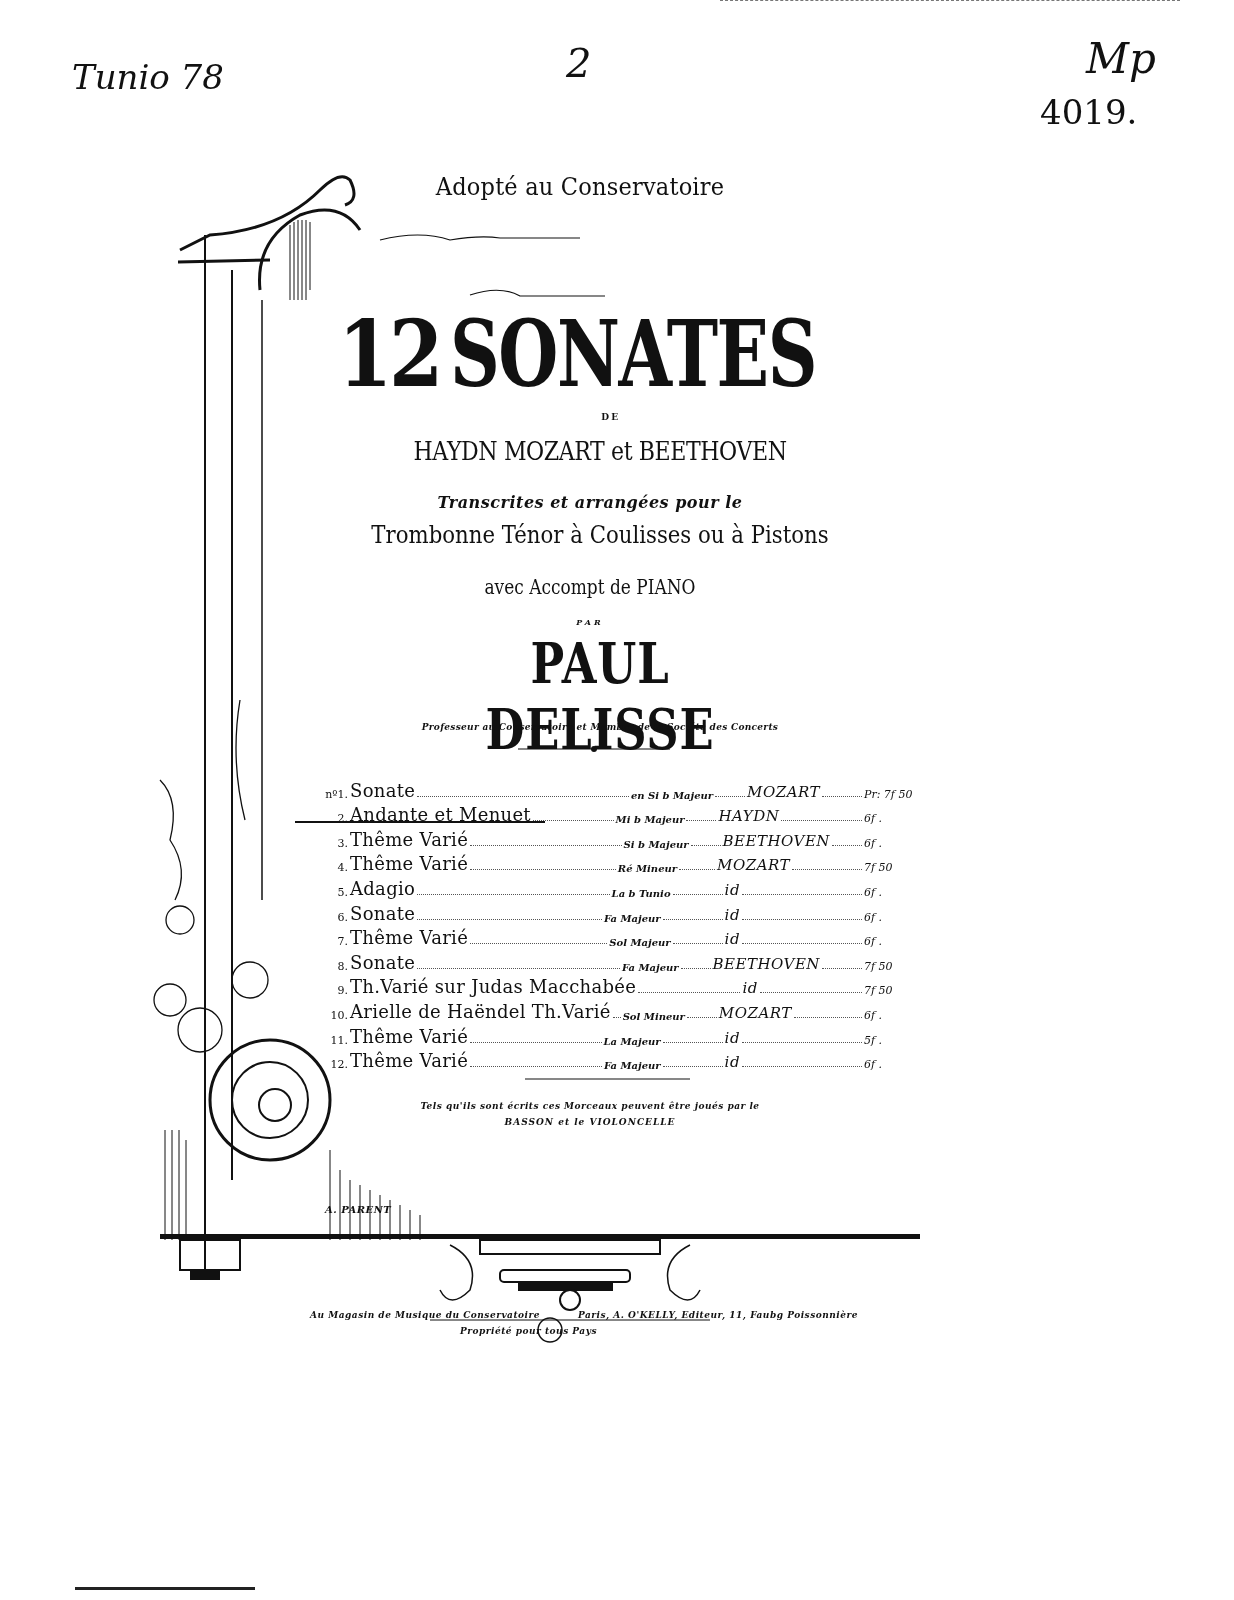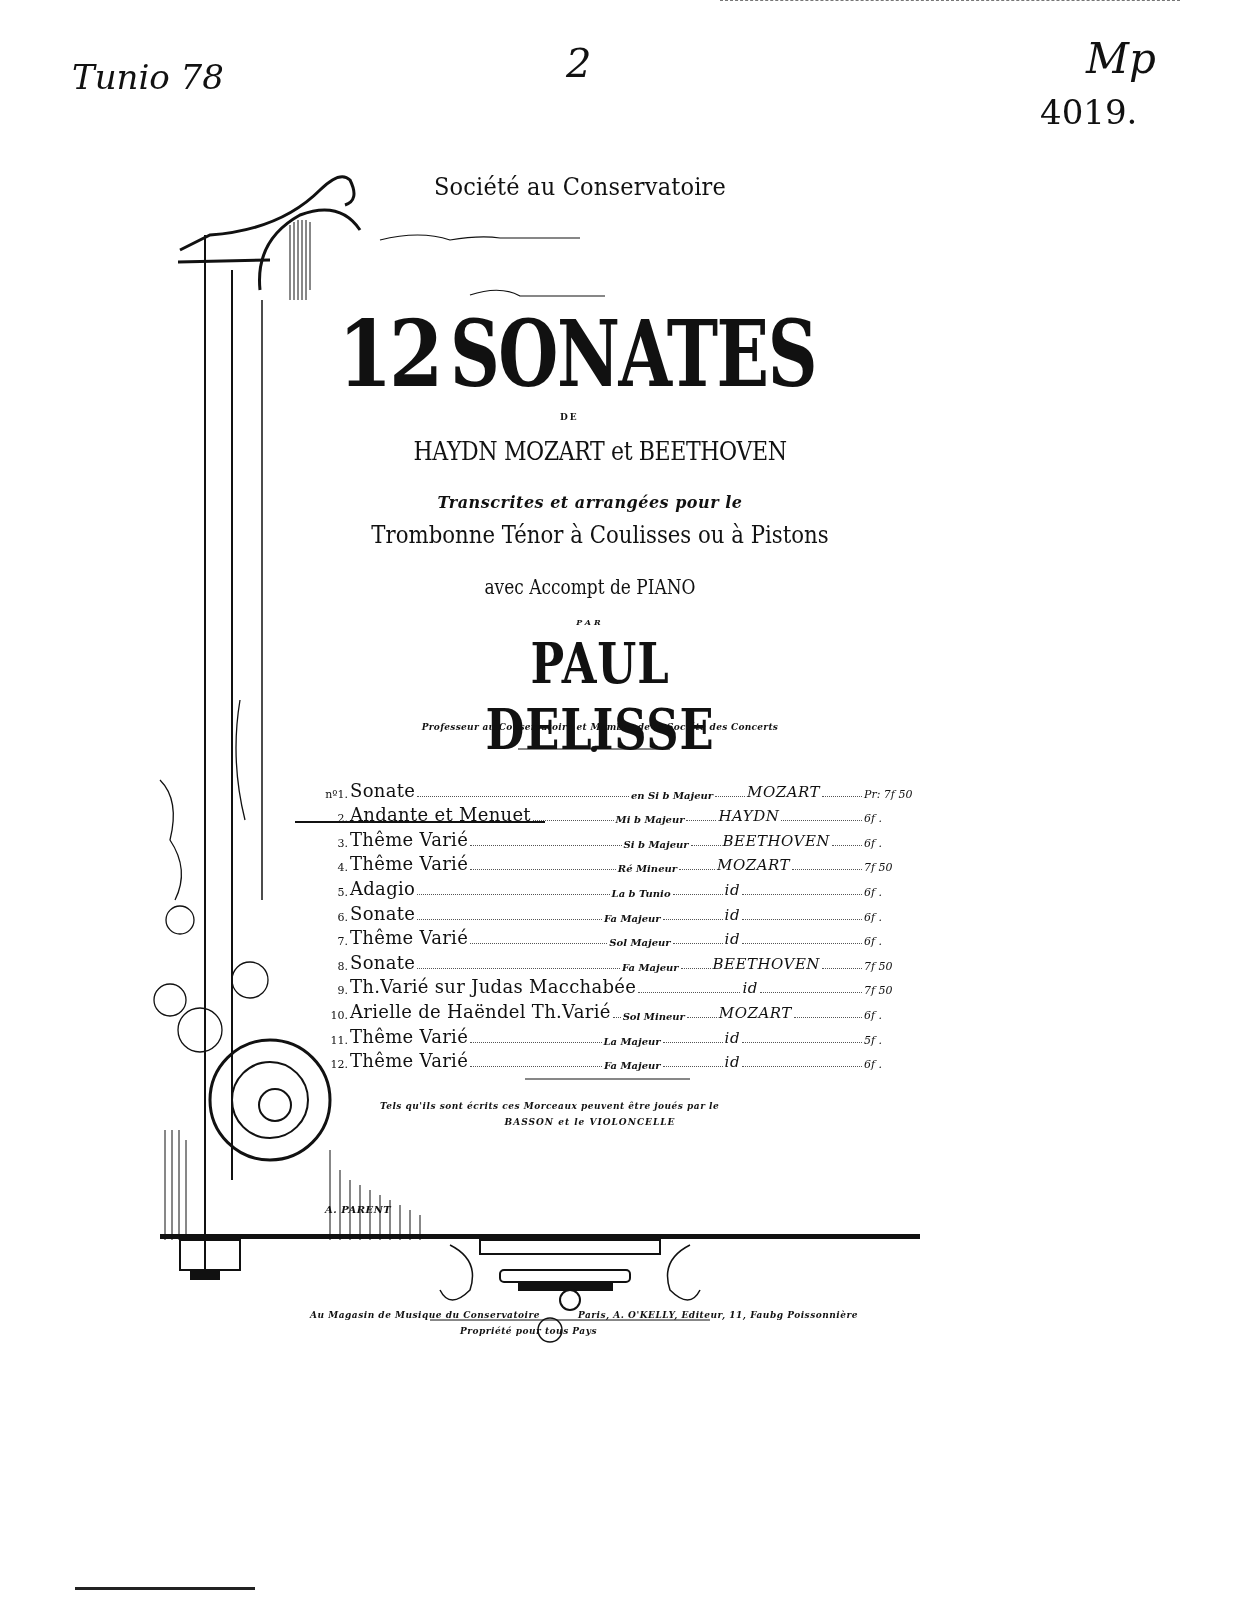--- a/index.html
+++ b/index.html
@@ -90,28 +90,28 @@
   <path d="M430 1320 L710 1320" stroke="#111" stroke-width="1.2"></path>
   <circle cx="570" cy="1300" r="10" fill="none" stroke="#111" stroke-width="2"></circle>
   <circle cx="550" cy="1330" r="12" fill="none" stroke="#111" stroke-width="1.5"></circle>
 
   <line x1="518" y1="749" x2="670" y2="749" stroke="#111" stroke-width="1.2"></line>
   <circle cx="594" cy="749" r="3" fill="#111"></circle>
   <line x1="295" y1="822" x2="545" y2="822" stroke="#111" stroke-width="2"></line>
   <line x1="525" y1="1079" x2="690" y2="1079" stroke="#111" stroke-width="1.2"></line>
 </svg>
 
-<div class="abs center" style="top:172px; font-family:'DejaVu Serif', serif; font-size:25px; letter-spacing:0.2px; text-align:center; left:380px; width:400px; font-stretch:condensed;">Société au Conservatoire</div>
+<div class="abs center" style="top:172px; font-family:'DejaVu Serif', serif; font-size:25px; letter-spacing:0.2px; text-align:center; left:380px; width:400px; font-stretch:condensed;">Adopté au Conservatoire</div>
 
 <div class="abs" style="left:338px; top:290px; width:520px; height:110px; display:flex; align-items:flex-end;">
   <span style="font-family:'DejaVu Serif', serif; font-weight:bold; font-size:92px; line-height:1; letter-spacing:-4px; transform:scaleX(0.85); transform-origin:left bottom; display:inline-block; margin-right:-8px;">12</span>
   <span style="font-family:'DejaVu Serif', serif; font-weight:bold; font-size:92px; line-height:1; letter-spacing:-2px; transform:scaleX(0.75); transform-origin:left bottom; display:inline-block;">SONATES</span>
 </div>
 
-<div class="abs" style="left:560px; top:412px; width:60px; text-align:left; font-family:'DejaVu Serif', serif; font-weight:bold; font-size:9px; letter-spacing:2px;">DE</div>
+<div class="abs" style="left:560px; top:412px; width:60px; text-align:right; font-family:'DejaVu Serif', serif; font-weight:bold; font-size:9px; letter-spacing:2px;">DE</div>
 <div class="abs" style="left:360px; top:436px; width:480px; text-align:center; font-family:'DejaVu Serif', serif; font-size:26px; letter-spacing:-0.5px; transform:scaleX(0.85); transform-origin:center;">HAYDN MOZART et BEETHOVEN</div>
 
 <div class="abs small-ital" style="left:420px; top:493px; width:340px; text-align:center; font-family:'DejaVu Serif', serif;">Transcrites et arrangées pour le</div>
 <div class="abs" style="left:320px; top:520px; width:560px; text-align:center; font-family:'DejaVu Serif', serif; font-size:25px; transform:scaleX(0.85); transform-origin:center;">Trombonne Ténor à Coulisses ou à Pistons</div>
 <div class="abs" style="left:420px; top:575px; width:340px; text-align:center; font-family:'DejaVu Serif', serif; font-size:20px; transform:scaleX(0.85); transform-origin:center;">avec Accompt de PIANO</div>
 <div class="abs" style="left:560px; top:617px; width:60px; text-align:center; font-family:'DejaVu Serif', serif; font-weight:bold; font-style:italic; font-size:8px; letter-spacing:3px;">PAR</div>
 <div class="abs" style="left:360px; top:630px; width:480px; text-align:center; font-family:'DejaVu Serif', serif; font-weight:bold; font-size:56px; letter-spacing:1px; transform:scaleX(0.8); transform-origin:center;">PAUL DELISSE</div>
 <div class="abs small-ital" style="left:360px; top:722px; width:480px; text-align:center; font-size:9px; letter-spacing:0.3px;">Professeur au Conservatoire et Membre de la Société des Concerts</div>
 
 <div class="list">
@@ -228,21 +228,21 @@
     <span class="title">Thême Varié</span>
       <span class="dots"></span>
     <span class="key">Fa Majeur</span>
       <span class="dots" style="max-width:60px;"></span>
     <span class="comp">id</span>
       <span class="dots" style="max-width:120px;"></span>
     <span class="price">6f .</span>
   </div>
 </div>
 
-<div class="abs small-ital" style="left:380px; top:1101px; width:420px; text-align:left; font-size:9px;">Tels qu'ils sont écrits ces Morceaux peuvent être joués par le</div>
+<div class="abs small-ital" style="left:380px; top:1101px; width:420px; text-align:center; font-size:9px;">Tels qu'ils sont écrits ces Morceaux peuvent être joués par le</div>
 <div class="abs small-ital" style="left:440px; top:1117px; width:300px; text-align:center; font-size:9px; letter-spacing:1px;">BASSON et le VIOLONCELLE</div>
 
 <div class="abs small-ital" style="left:325px; top:1204px; font-size:10px;">A. PARENT</div>
 
 <div class="abs small-ital" style="left:270px; top:1310px; width:270px; text-align:right; font-size:9px;">Au Magasin de Musique du Conservatoire</div>
 <div class="abs small-ital" style="left:578px; top:1310px; width:330px; font-size:9px;">Paris, A. O'KELLY, Editeur, 11, Faubg Poissonnière</div>
 <div class="abs small-ital" style="left:460px; top:1326px; width:200px; font-size:9px;">Propriété pour tous Pays</div>
 
 <div class="abs" style="left:75px; top:1587px; width:180px; height:3px; background:#222;"></div>
 

